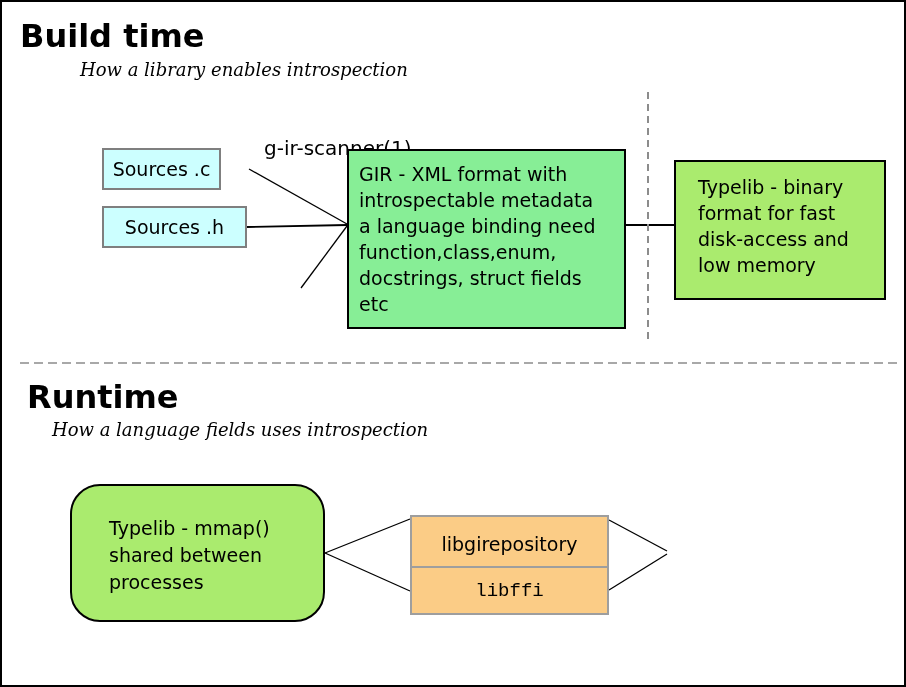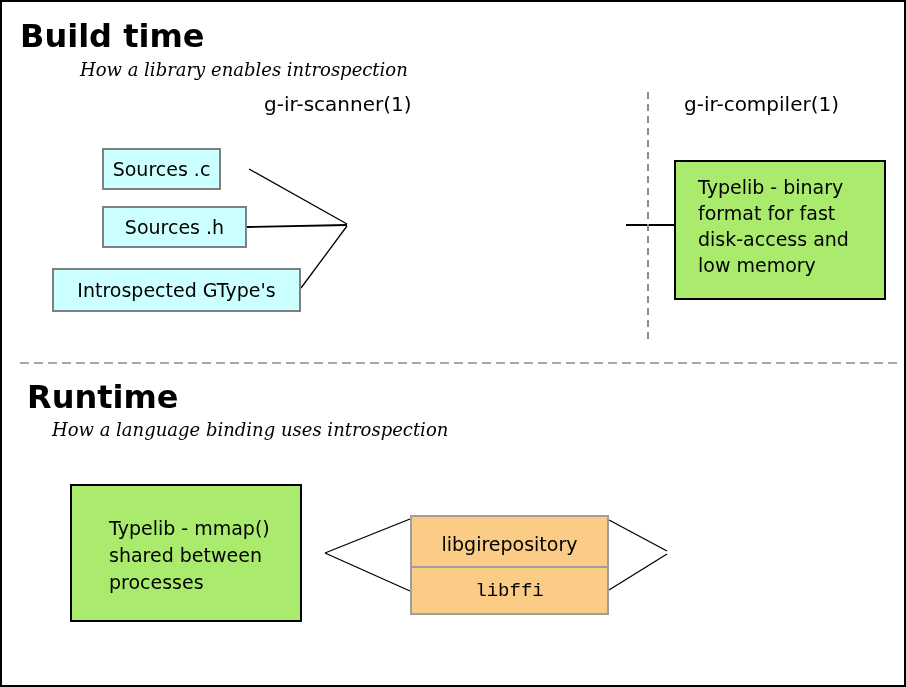--- a/index.html
+++ b/index.html
@@ -8,38 +8,38 @@
 
   #canvas {
     position:relative; width:906px; height:687px;
     background:#fff; border:2px solid #000; overflow:hidden;
   }
   #wires { position:absolute; left:0; top:0; width:906px; height:687px; }
 
   .heading  { position:absolute; font-weight:bold; font-size:32px; line-height:1.1; }
   .subtitle { position:absolute; font-family:"DejaVu Serif","Liberation Serif",serif;
               font-style:italic; font-size:18px; }
-  .tool-label { position:absolute; font-size:20px; }
+  .tool-label { position:absolute; font-size:20px;margin-top:44px; }
 
   .box { position:absolute; font-size:19px; }
   .box.center { display:flex; align-items:center; justify-content:center; text-align:center; }
   .box.multiline { white-space:pre-line; line-height:26px; text-align:left; }
 
   .cyan   { background:var(--cyan-fill,#CCFFFF);   border:2px solid var(--cyan-border,#7f7f7f); }
   .orange { background:var(--orange-fill,#FBCC86); border:2px solid var(--orange-border,#9e9e9e); }
   .mint   { background:var(--mint-fill,#87EE96);   border:2px solid #000; }
   .green  { background:var(--green-fill,#AAEB6E);  border:2px solid #000; }
 
   #gir-box          { left:345px; top:147px; width:279px; height:180px; padding:10px 6px 0 10px; }
   #typelib-bin-box  { left:672px; top:158px; width:212px; height:140px; padding:12px 18px 0 22px; }
   #sources-box      { left:100px; top:146px; width:119px; height:42px; }
   #headers-box      { left:100px; top:204px; width:145px; height:42px; }
   #gtypes-box       { left:50px;  top:266px; width:249px; height:44px; }
 
-  #typelib-mmap-box { left:68px;  top:482px; width:232px; height:138px; padding:29px 6px 0 37px; line-height:27px; }
+  #typelib-mmap-box { left:68px;  top:482px; width:255px; height:138px; padding:29px 6px 0 37px; line-height:27px;border-radius:30px; }
   #libgirepository-box { left:408px; top:489px; width:199px; height:58px;margin-top:24px; }
   #libffi-box       { left:408px; top:564px; width:199px; height:49px;font-family:Liberation Mono, monospace; }
   #dlopen-box       { left:665px; top:523px; width:205px; height:55px; }
 
   #build-title      { left:18px;  top:17px; }
   #build-subtitle   { left:50px;  top:57px;margin-left:28px; }
   #scanner-label    { left:262px; top:90px; }
   #compiler-label   { left:682px; top:90px; }
 
   #runtime-title    { left:25px;  top:378px;text-align:right; }
@@ -63,34 +63,38 @@
     <line x1="323" y1="551" x2="408" y2="517" stroke="#000" stroke-width="1.3"></line>
     <line x1="323" y1="551" x2="408" y2="589" stroke="#000" stroke-width="1.3"></line>
     <line x1="607" y1="518" x2="665" y2="549" stroke="#000" stroke-width="1.3"></line>
     <line x1="607" y1="588" x2="665" y2="552" stroke="#000" stroke-width="1.3"></line>
   </svg>
 
   <div class="heading" id="build-title">Build time</div>
   <div class="subtitle" id="build-subtitle">How a library enables introspection</div>
 
   <div class="tool-label" id="scanner-label">g-ir-scanner(1)</div>
-  <div class="tool-label" id="compiler-label">g-ir-compiler(1)</div>
 
   <div class="box center cyan" id="sources-box">Sources .c</div>
   <div class="box center cyan" id="headers-box">Sources .h</div>
-  <div class="box center cyan" id="gtypes-box">Introspected GType's</div>
 
+  <div class="box multiline mint" id="gir-box">GIR - XML format with
+introspectable metadata
+a language binding need
+function,class,enum,
+docstrings, struct fields
+etc</div>
 
   <div class="box multiline green" id="typelib-bin-box">Typelib - binary
 format for fast
 disk-access and
 low memory</div>
 
   <div class="heading" id="runtime-title">Runtime</div>
-  <div class="subtitle" id="runtime-subtitle">How a language binding uses introspection</div>
+  <div class="subtitle" id="runtime-subtitle">How a language fields uses introspection</div>
 
   <div class="box multiline green" id="typelib-mmap-box">Typelib - mmap()
 shared between
 processes</div>
 
   <div class="box center orange" id="libgirepository-box">libgirepository</div>
 
   <div class="box center orange" id="libffi-box">libffi</div>
 
 

